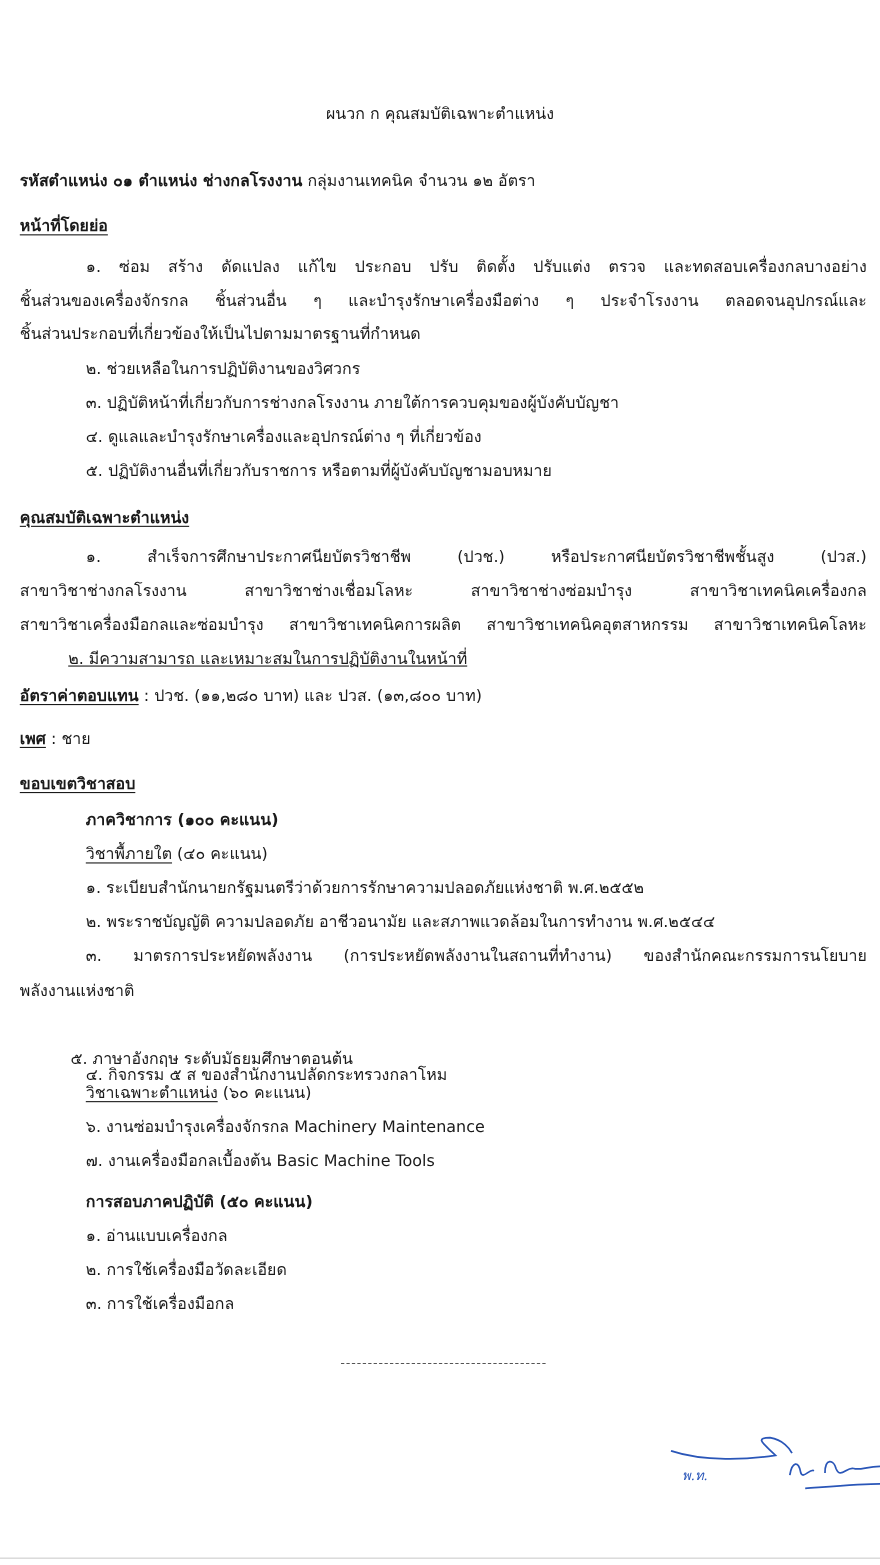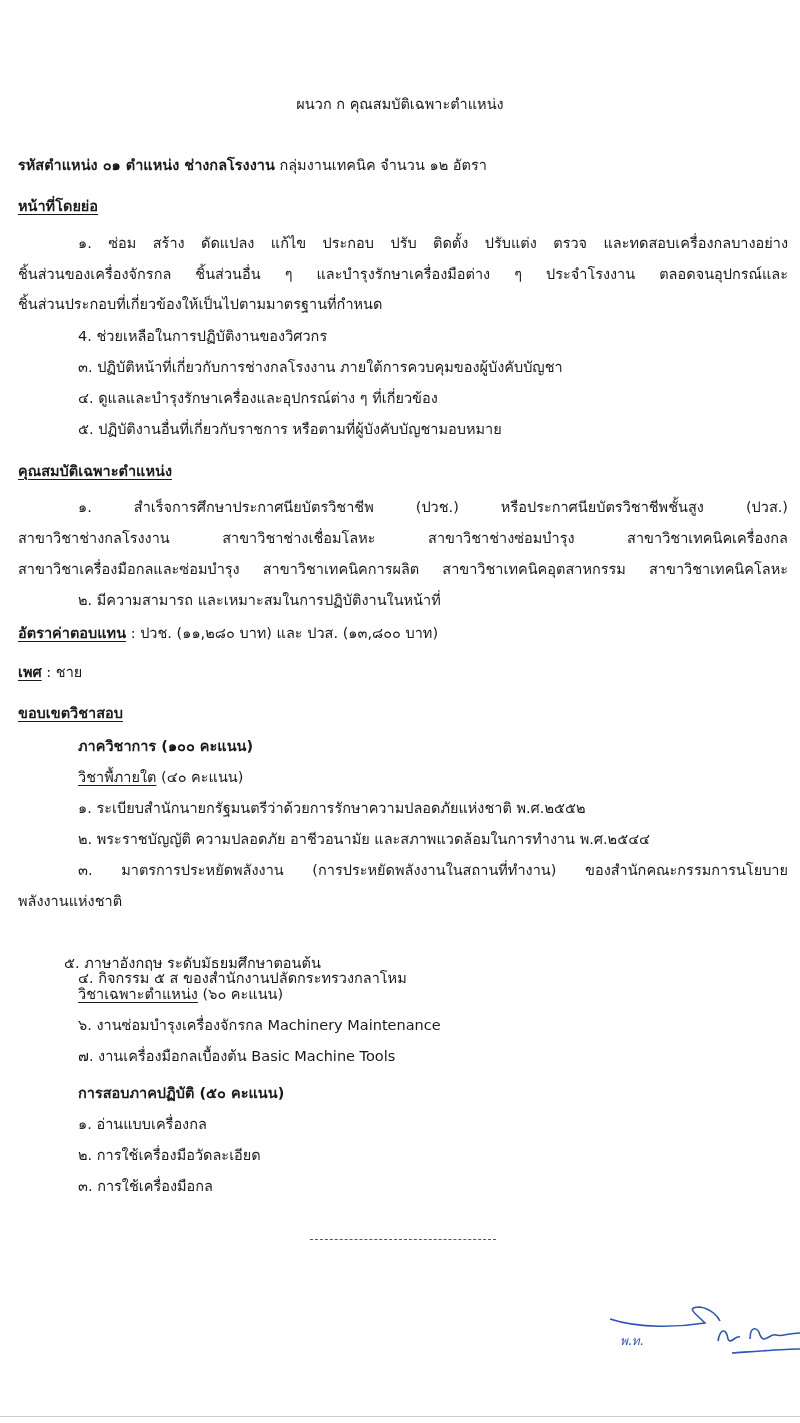--- a/index.html
+++ b/index.html
@@ -27,30 +27,30 @@
 
   <div class="line" style="left:18px; top:155px;">
     <span class="b">รหัสตำแหน่ง ๐๑ ตำแหน่ง ช่างกลโรงงาน</span>
     <span>กลุ่มงานเทคนิค จำนวน ๑๒ อัตรา</span>
   </div>
 
   <div class="line b u" style="left:18px; top:196px;">หน้าที่โดยย่อ</div>
   <div class="line justify" style="left:78px; width:710px; top:233px;">๑. ซ่อม สร้าง ดัดแปลง แก้ไข ประกอบ ปรับ ติดตั้ง ปรับแต่ง ตรวจ และทดสอบเครื่องกลบางอย่าง</div>
   <div class="line justify" style="left:18px; width:770px; top:264px;">ชิ้นส่วนของเครื่องจักรกล ชิ้นส่วนอื่น ๆ และบำรุงรักษาเครื่องมือต่าง ๆ ประจำโรงงาน ตลอดจนอุปกรณ์และ</div>
   <div class="line" style="left:18px; top:294px;">ชิ้นส่วนประกอบที่เกี่ยวข้องให้เป็นไปตามมาตรฐานที่กำหนด</div>
-  <div class="line" style="left:78px; top:326px;">4. ช่วยเหลือในการปฏิบัติงานของวิศวกร</div>
+  <div class="line" style="left:78px; top:326px;">๒. ช่วยเหลือในการปฏิบัติงานของวิศวกร</div>
   <div class="line" style="left:78px; top:357px;">๓. ปฏิบัติหน้าที่เกี่ยวกับการช่างกลโรงงาน ภายใต้การควบคุมของผู้บังคับบัญชา</div>
   <div class="line" style="left:78px; top:388px;">๔. ดูแลและบำรุงรักษาเครื่องและอุปกรณ์ต่าง ๆ ที่เกี่ยวข้อง</div>
   <div class="line" style="left:78px; top:419px;">๕. ปฏิบัติงานอื่นที่เกี่ยวกับราชการ หรือตามที่ผู้บังคับบัญชามอบหมาย</div>
 
   <div class="line b u" style="left:18px; top:461px;">คุณสมบัติเฉพาะตำแหน่ง</div>
   <div class="line justify" style="left:78px; width:710px; top:497px;">๑. สำเร็จการศึกษาประกาศนียบัตรวิชาชีพ (ปวช.) หรือประกาศนียบัตรวิชาชีพชั้นสูง (ปวส.)</div>
   <div class="line justify" style="left:18px; width:770px; top:559px;">สาขาวิชาเครื่องมือกลและซ่อมบำรุง  สาขาวิชาเทคนิคการผลิต  สาขาวิชาเทคนิคอุตสาหกรรม สาขาวิชาเทคนิคโลหะ</div>
   <div class="line justify" style="left:18px; width:770px; top:528px;">สาขาวิชาช่างกลโรงงาน  สาขาวิชาช่างเชื่อมโลหะ  สาขาวิชาช่างซ่อมบำรุง  สาขาวิชาเทคนิคเครื่องกล</div>
-  <div class="line" style="left:78px; top:590px;">๒. มีความสามารถ และเหมาะสมในการปฏิบัติงานในหน้าที่</div>
+  <div class="line" style="left:62px; top:590px;text-decoration:underline;">๒. มีความสามารถ และเหมาะสมในการปฏิบัติงานในหน้าที่</div>
 
   <div class="line" style="left:18px; top:623px;">
     <span class="b u">อัตราค่าตอบแทน</span><span> : ปวช. (๑๑,๒๘๐ บาท) และ ปวส. (๑๓,๘๐๐ บาท)</span>
   </div>
 
   <div class="line" style="left:18px; top:662px;">
     <span class="b u">เพศ</span><span> : ชาย</span>
   </div>
 
   <div class="line b u" style="left:18px; top:703px;">ขอบเขตวิชาสอบ</div>

